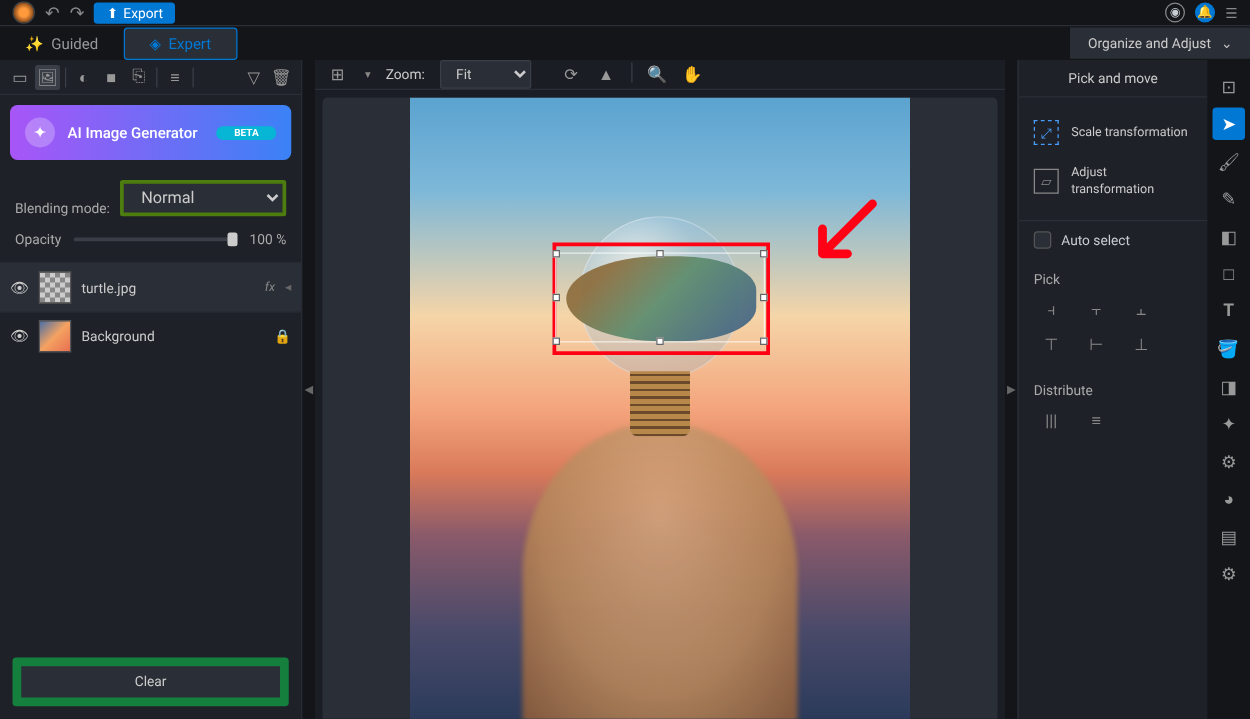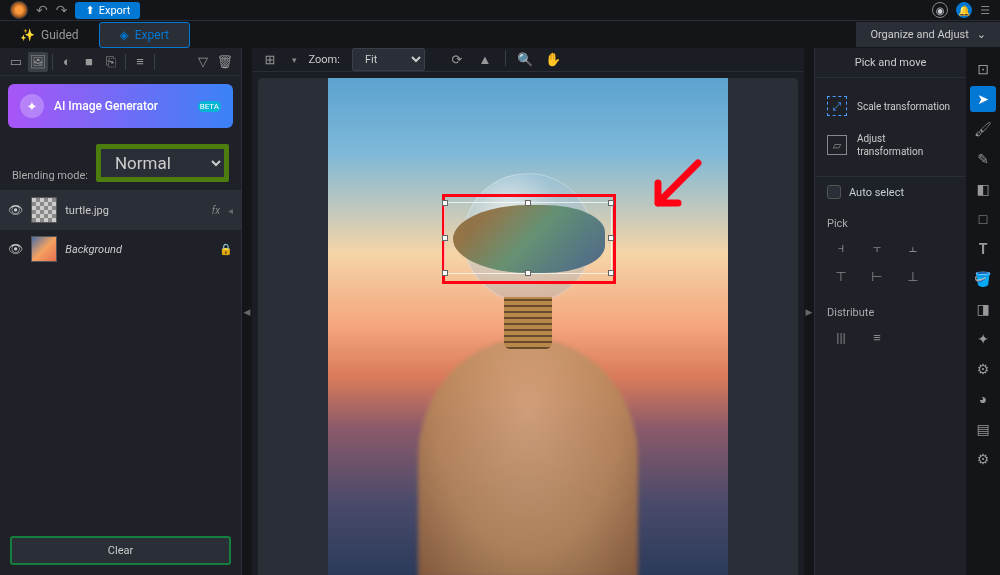--- a/index.html
+++ b/index.html
@@ -17,38 +17,38 @@
 .organize-btn{margin-left:auto;background:#2a2e36;padding:6px 14px;display:flex;align-items:center;gap:8px;font-size:11px;color:#ccc}
 .main{display:flex;height:527px}
 .left-panel{width:242px;background:#1e2128;border-right:1px solid #2a2e36;display:flex;flex-direction:column}
 .left-toolbar{height:28px;display:flex;align-items:center;gap:2px;padding:0 6px;border-bottom:1px solid #2a2e36}
 .tb-icon{width:20px;height:20px;display:flex;align-items:center;justify-content:center;color:#999;cursor:pointer;font-size:13px}
 .tb-icon.active{background:#3a3e46;border-radius:2px}
 .tb-sep{width:1px;height:16px;background:#3a3e46;margin:0 2px}
 .ai-gen{margin:8px;padding:10px 12px;background:linear-gradient(90deg,#a855f7,#3b82f6);border-radius:6px;display:flex;align-items:center;gap:10px;position:relative}
 .ai-icon{width:24px;height:24px;background:rgba(255,255,255,0.25);border-radius:50%;display:flex;align-items:center;justify-content:center;color:#fff;font-size:13px}
 .ai-text{color:#fff;font-size:12px;font-weight:500}
-.beta{background:#06b6d4;color:#fff;font-size:8px;padding:1px 2px;border-radius:8px;margin-left:auto;font-weight:400}
+.beta{background:#06b6d4;color:#fff;font-size:8px;padding:1px 14px;border-radius:8px;margin-left:auto;font-weight:700}
 .blend-row{padding:8px 12px;display:flex;align-items:flex-end;gap:8px;font-size:11px;color:#aaa}
-.blend-select{background:#2a2e36;border:5px solid #4d7c0f;color:#ccc;padding:3px 10px;font-size:17px;flex:1;border-radius:2px}
+.blend-select{background:#2a2e36;border:3px solid #4d7c0f;color:#ccc;padding:3px 10px;font-size:13px;flex:1;border-radius:2px}
 .opacity-row{padding:4px 12px 12px;display:flex;align-items:center;gap:10px;font-size:11px;color:#aaa}
 .slider{flex:1;height:3px;background:#3a3e46;border-radius:2px;position:relative}
 .slider-thumb{position:absolute;right:0;top:-4px;width:8px;height:11px;background:#ccc;border-radius:2px}
 .layer{display:flex;align-items:center;padding:6px 8px;gap:8px;border-top:1px solid #2a2e36}
 .layer.selected{background:#2a2e36}
 .eye{font-size:12px;color:#ccc;cursor:pointer}
 .thumb{width:26px;height:26px;background:#333;border:1px solid #555;flex-shrink:0}
 .checker{background:repeating-conic-gradient(#888 0 25%,#ccc 0 50%) 50%/8px 8px}
 .bg-thumb{background:linear-gradient(135deg,#4a6fa5,#f4a261,#e76f51)}
 .layer-name{flex:1;font-size:11px;color:#ccc}
-.layer-name.italic{font-style:italic}
+.layer-name.italic{}
 .fx{font-size:10px;color:#888;font-style:italic}
 .lock{color:#888;font-size:11px}
 .arrow{color:#666;font-size:10px}
-.clear-btn{margin:auto 10px 10px;padding:6px;background:#2a2e36;border:2px solid #15803d;border-radius:3px;text-align:center;font-size:11px;color:#ccc;cursor:pointer}
+.clear-btn{margin:auto 10px 10px;padding:6px;background:#2a2e36;border:7px solid #15803d;border-radius:3px;text-align:center;font-size:11px;color:#ccc;cursor:pointer}
 .collapse{width:10px;background:#131519;display:flex;align-items:center;justify-content:center;color:#666;font-size:9px;cursor:pointer}
 .canvas-area{flex:1;background:#1a1d24;display:flex;flex-direction:column}
 .canvas-toolbar{height:28px;display:flex;align-items:center;padding:0 8px;gap:12px;border-bottom:1px solid #2a2e36}
 .grid-icon{color:#999;font-size:13px}
 .filename{flex:1;text-align:center;font-size:11px;color:#ccc}
 .zoom-label{font-size:11px;color:#ccc}
 .zoom-select{background:#2a2e36;border:1px solid #3a3e46;color:#ccc;padding:3px 30px 3px 8px;font-size:11px;border-radius:2px}
 .ct-right{display:flex;gap:8px;margin-left:10px}
 .canvas-viewport{flex:1;display:flex;align-items:center;justify-content:center;background:#2a2e36;border-radius:4px;margin:6px;position:relative}
 .canvas-img{width:400px;height:500px;position:relative;overflow:hidden}
@@ -130,20 +130,27 @@
       <div class="ai-icon">✦</div>
       <span class="ai-text">AI Image Generator</span>
       <span class="beta">BETA</span>
     </div>
     <div class="blend-row">
       <span>Blending mode:</span>
       <select class="blend-select">
         <option>Normal</option>
       </select>
     </div>
+    <div class="opacity-row">
+      <span>Opacity</span>
+      <div class="slider">
+          <div class="slider-thumb"></div>
+        </div>
+      <span>100 %</span>
+    </div>
     <div class="layer selected">
       <span class="eye">👁</span>
       <div class="thumb checker"></div>
       <span class="layer-name">turtle.jpg</span>
       <span class="fx">fx</span>
       <span class="arrow">◂</span>
     </div>
     <div class="layer">
       <span class="eye">👁</span>
       <div class="thumb bg-thumb"></div>

